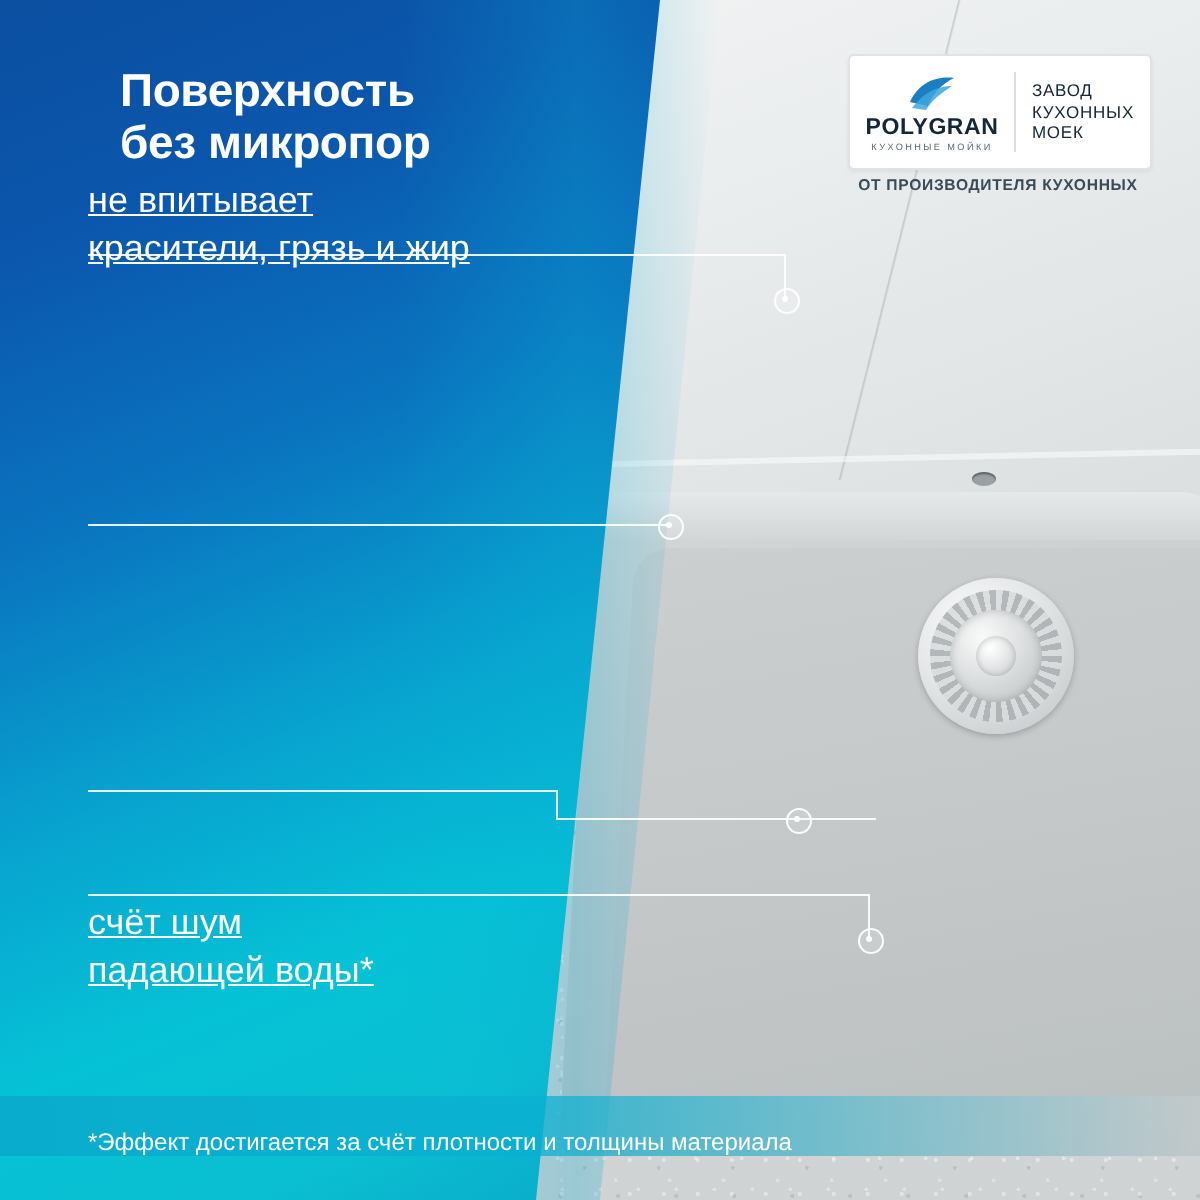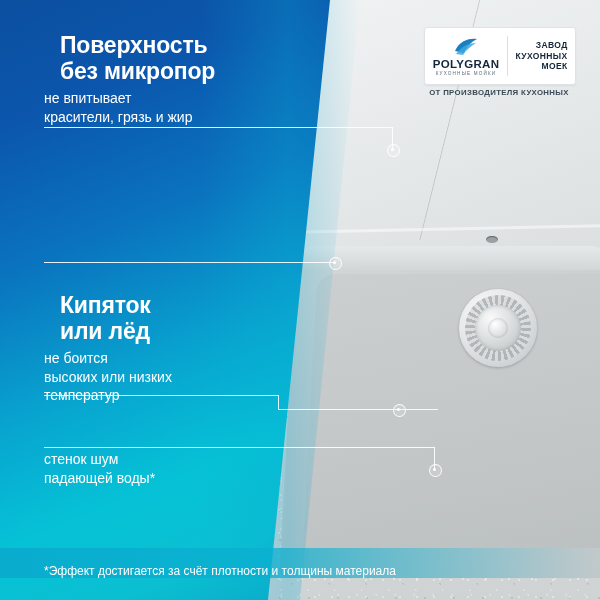--- a/index.html
+++ b/index.html
@@ -131,25 +131,26 @@
   .block { position:absolute; color:#fff; }
   .b-title {
     font-size: 23px;
     font-weight: bold;
     line-height: 1.13;
     letter-spacing: -0.2px;
     margin: 0 0 5px 16px;
     white-space: pre-line;
   }
   .b-sub {
-    font-size: 14px;
+    font-size: 18px;
     line-height: 1.33;
     margin: 0;
     white-space: pre-line;
     font-weight: normal;
+    text-decoration: underline;
   }
 
   
   .conn { position:absolute; }
   .conn .h {
     position:absolute; height:1px; background: rgba(255,255,255,.9); top:0; left:0;
   }
   .conn .v {
     position:absolute; width:1px; background: rgba(255,255,255,.9);
   }
@@ -180,22 +181,22 @@
   .badge-left {
     width: 82px; height: 100%;
     display:flex; flex-direction:column; align-items:center; justify-content:center;
     gap: 1px;
   }
   .badge-div { width:1px; height: 40px; background:#d9dee0; }
   .badge-right {
     flex:1; display:flex; align-items:center; justify-content:center;
   }
   .badge-right span {
-    font-size: 8.5px; font-weight:bold; color:#14263a;
-    line-height: 1.28; letter-spacing:.4px; text-align:right;
+    font-size: 8.5px; font-weight:normal; color:#14263a;
+    line-height: 1.28; letter-spacing:.4px; text-align:left;
     white-space: pre-line;
   }
   .logo-word {
     font-size: 11.5px; font-weight:bold; color:#13263c; letter-spacing:.3px;
   }
   .logo-sub {
     font-size: 4.6px; color:#5b6b7a; letter-spacing: 1.2px;
   }
   .badge-caption {
     position:absolute; left: 424px; top: 88px; width: 150px;
@@ -268,36 +269,29 @@
     <div class="h" style="width:348px;"></div>
     <div class="v" style="left:348px; top:0; height:22px;"></div>
   </div>
   <div class="dot" style="left:387px; top:144px;"></div>
 
   <div class="conn" style="left:44px; top:262px; width:300px; height:10px;">
     <div class="h" style="width:290px;"></div>
   </div>
   <div class="dot" style="left:329px; top:257px;"></div>
 
-  <div class="block" style="left:44px; top:292px; width:250px;">
-    <p class="b-title">Кипяток
-или лёд</p>
-    <p class="b-sub">не боится
-высоких или низких
-температур</p>
-  </div>
   <div class="conn" style="left:44px; top:395px; width:360px; height:16px;">
     <div class="h" style="width:234px;"></div>
     <div class="v" style="left:234px; top:0; height:14px;"></div>
     <div class="h" style="top:14px; left:234px; width:160px;"></div>
   </div>
   <div class="dot" style="left:393px; top:404px;"></div>
 
   <div class="block" style="left:44px; top:450px; width:250px;">
-    <p class="b-sub">стенок шум
+    <p class="b-sub">счёт шум
 падающей воды*</p>
   </div>
   <div class="conn" style="left:44px; top:447px; width:400px; height:30px;">
     <div class="h" style="width:390px;"></div>
     <div class="v" style="left:390px; top:0; height:23px;"></div>
   </div>
   <div class="dot" style="left:429px; top:464px;"></div>
 
   <div class="footnote">
     <span>*Эффект достигается за счёт плотности и толщины материала</span>

